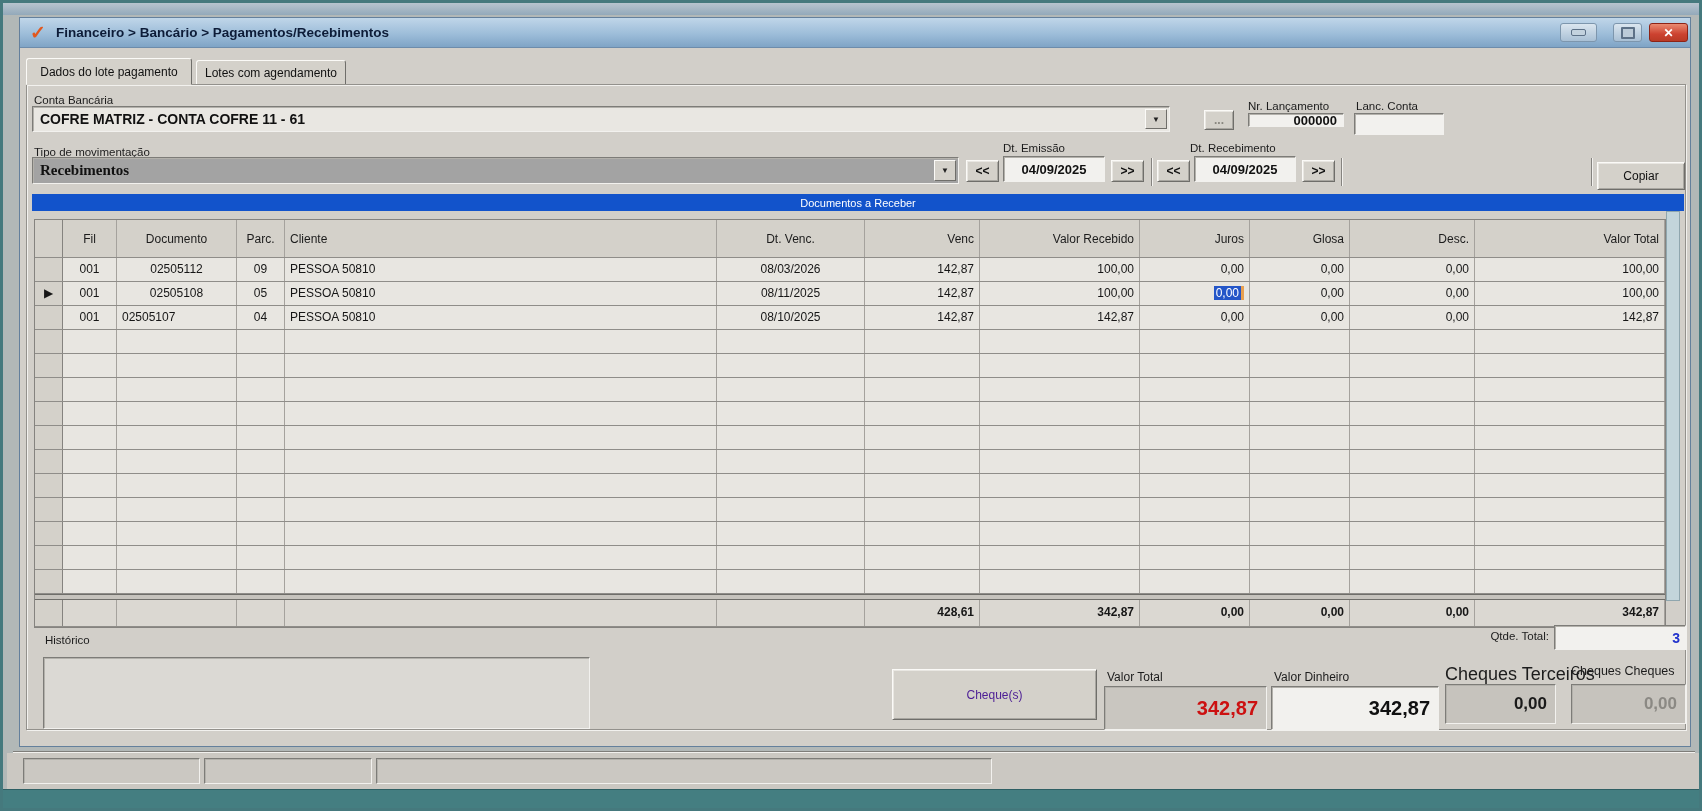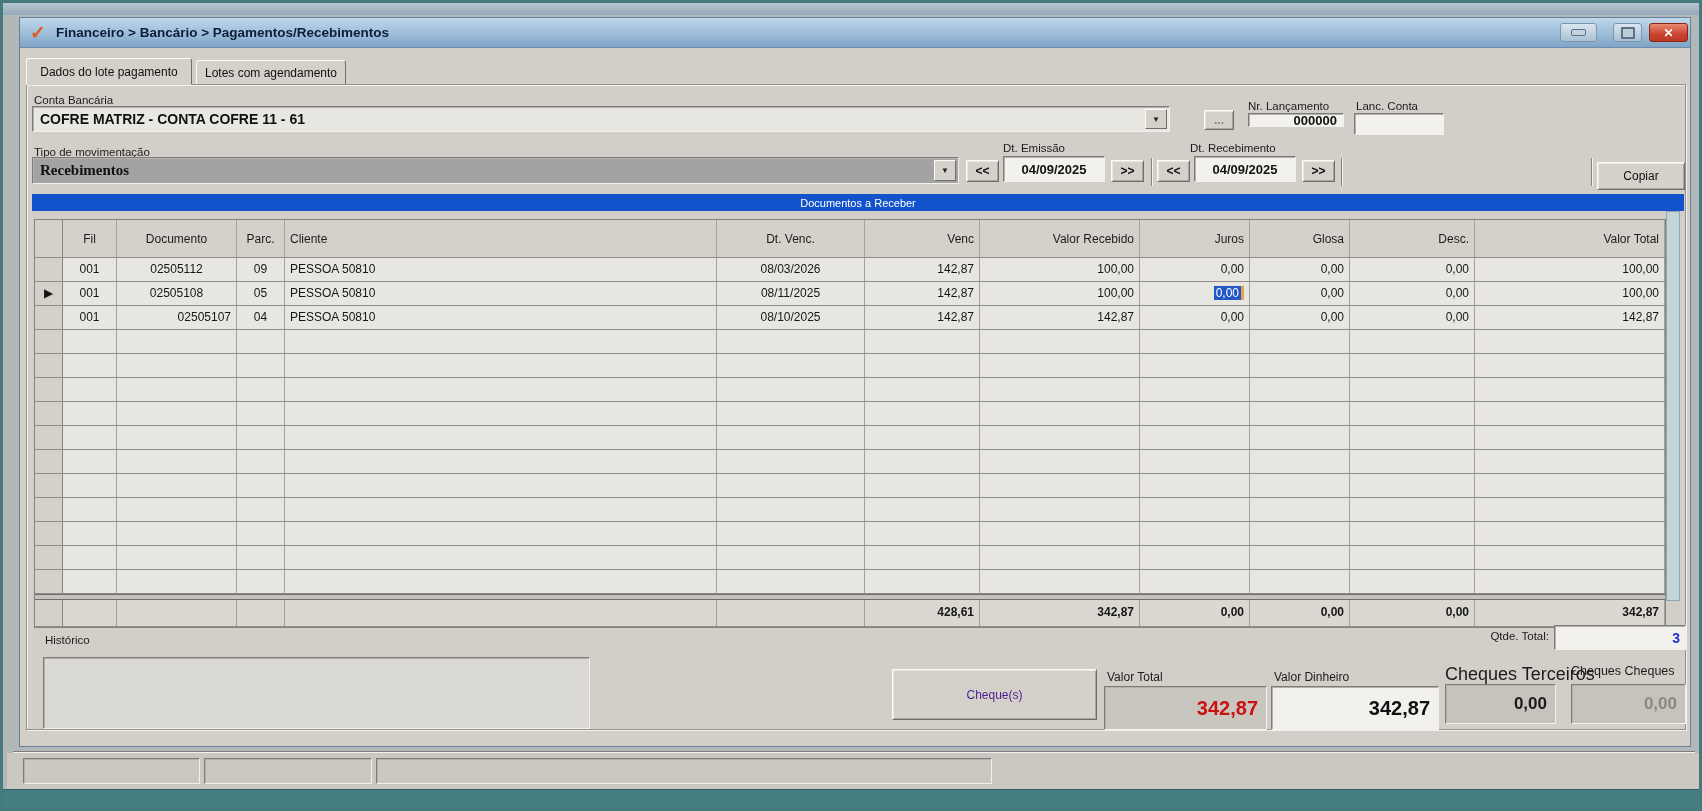--- a/index.html
+++ b/index.html
@@ -187,21 +187,21 @@
           <div class="gcell" style="width: 115px; text-align: right; line-height: 22px;">142,87</div>
           <div class="gcell" style="width: 160px; text-align: right; line-height: 22px;">100,00</div>
           <div class="gcell" style="width: 110px; text-align: right; line-height: 22px;"><span class="selcell">0,00</span></div>
           <div class="gcell" style="width: 100px; text-align: right; line-height: 22px;">0,00</div>
           <div class="gcell" style="width: 125px; text-align: right; line-height: 22px;">0,00</div>
           <div class="gcell" style="width: 190px; text-align: right; line-height: 22px;">100,00</div>
         </div>
         <div class="grow" style="height: 23px;">
           <div class="gcell selcol" style="width: 28px; text-align: center; line-height: 22px;"></div>
           <div class="gcell" style="width: 54px; text-align: center; line-height: 22px;">001</div>
-          <div class="gcell" style="width: 120px; text-align: right; line-height: 22px;">02505107</div>
+          <div class="gcell" style="width: 120px; text-align: left; line-height: 22px;">02505107</div>
           <div class="gcell" style="width: 48px; text-align: center; line-height: 22px;">04</div>
           <div class="gcell" style="width: 432px; text-align: left; line-height: 22px;">PESSOA 50810</div>
           <div class="gcell" style="width: 148px; text-align: center; line-height: 22px;">08/10/2025</div>
           <div class="gcell" style="width: 115px; text-align: right; line-height: 22px;">142,87</div>
           <div class="gcell" style="width: 160px; text-align: right; line-height: 22px;">142,87</div>
           <div class="gcell" style="width: 110px; text-align: right; line-height: 22px;">0,00</div>
           <div class="gcell" style="width: 100px; text-align: right; line-height: 22px;">0,00</div>
           <div class="gcell" style="width: 125px; text-align: right; line-height: 22px;">0,00</div>
           <div class="gcell" style="width: 190px; text-align: right; line-height: 22px;">142,87</div>
         </div>

